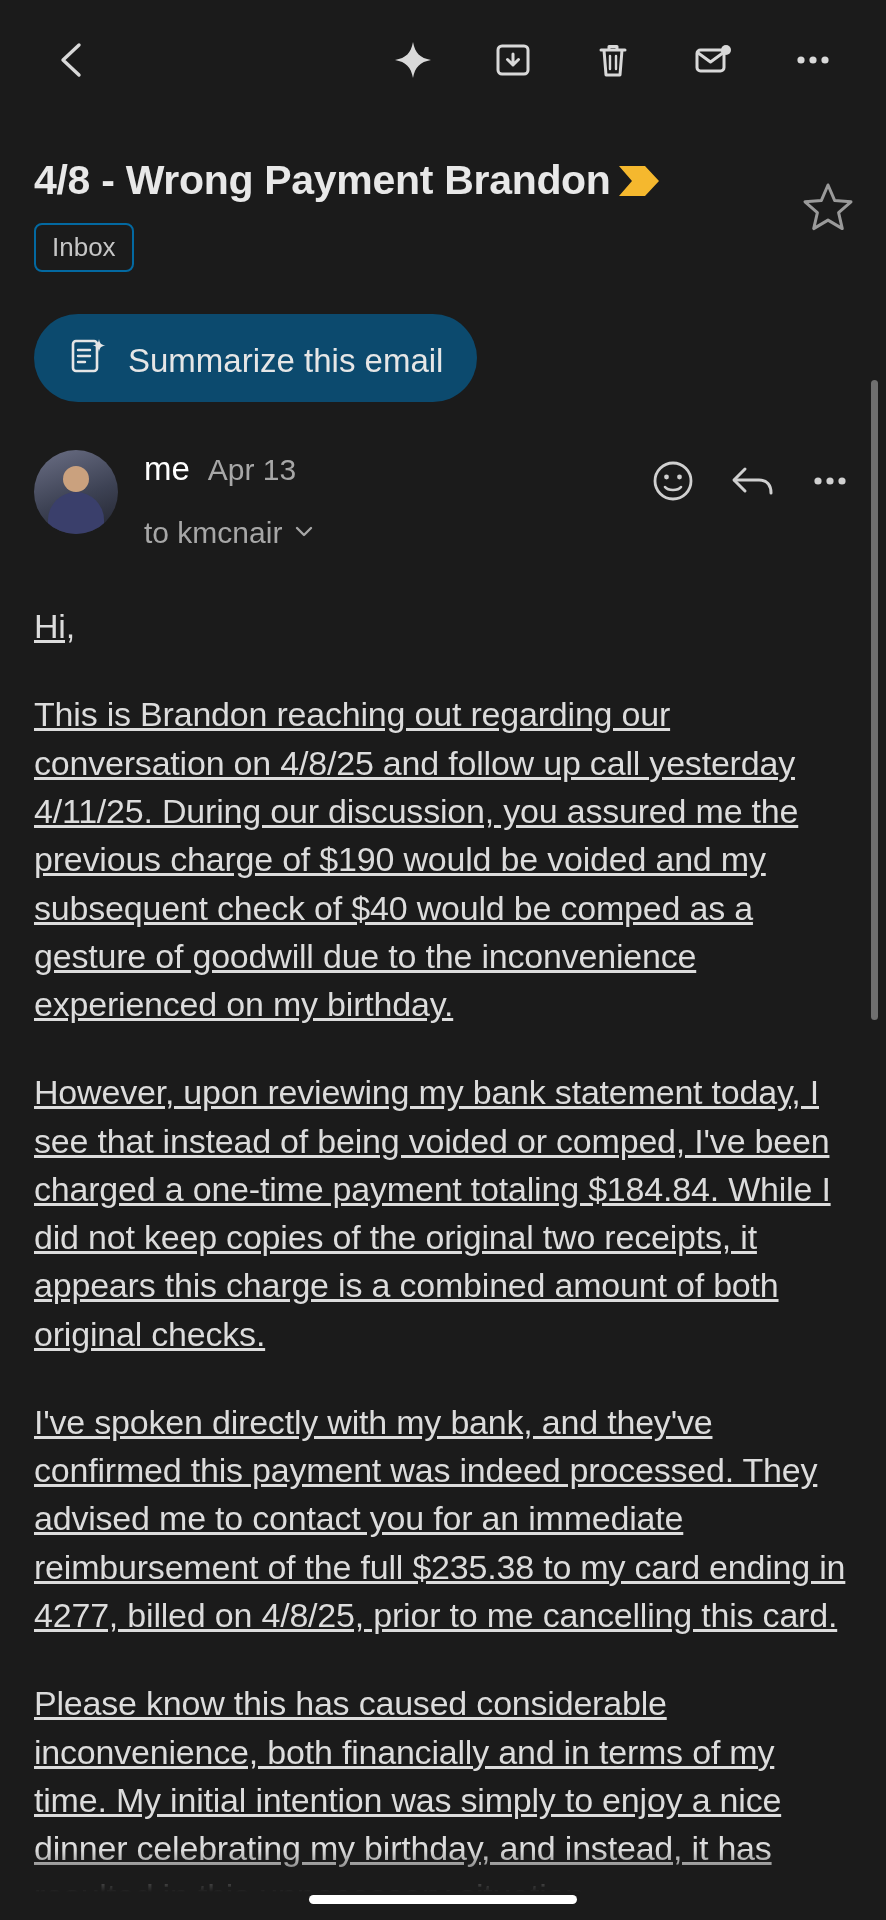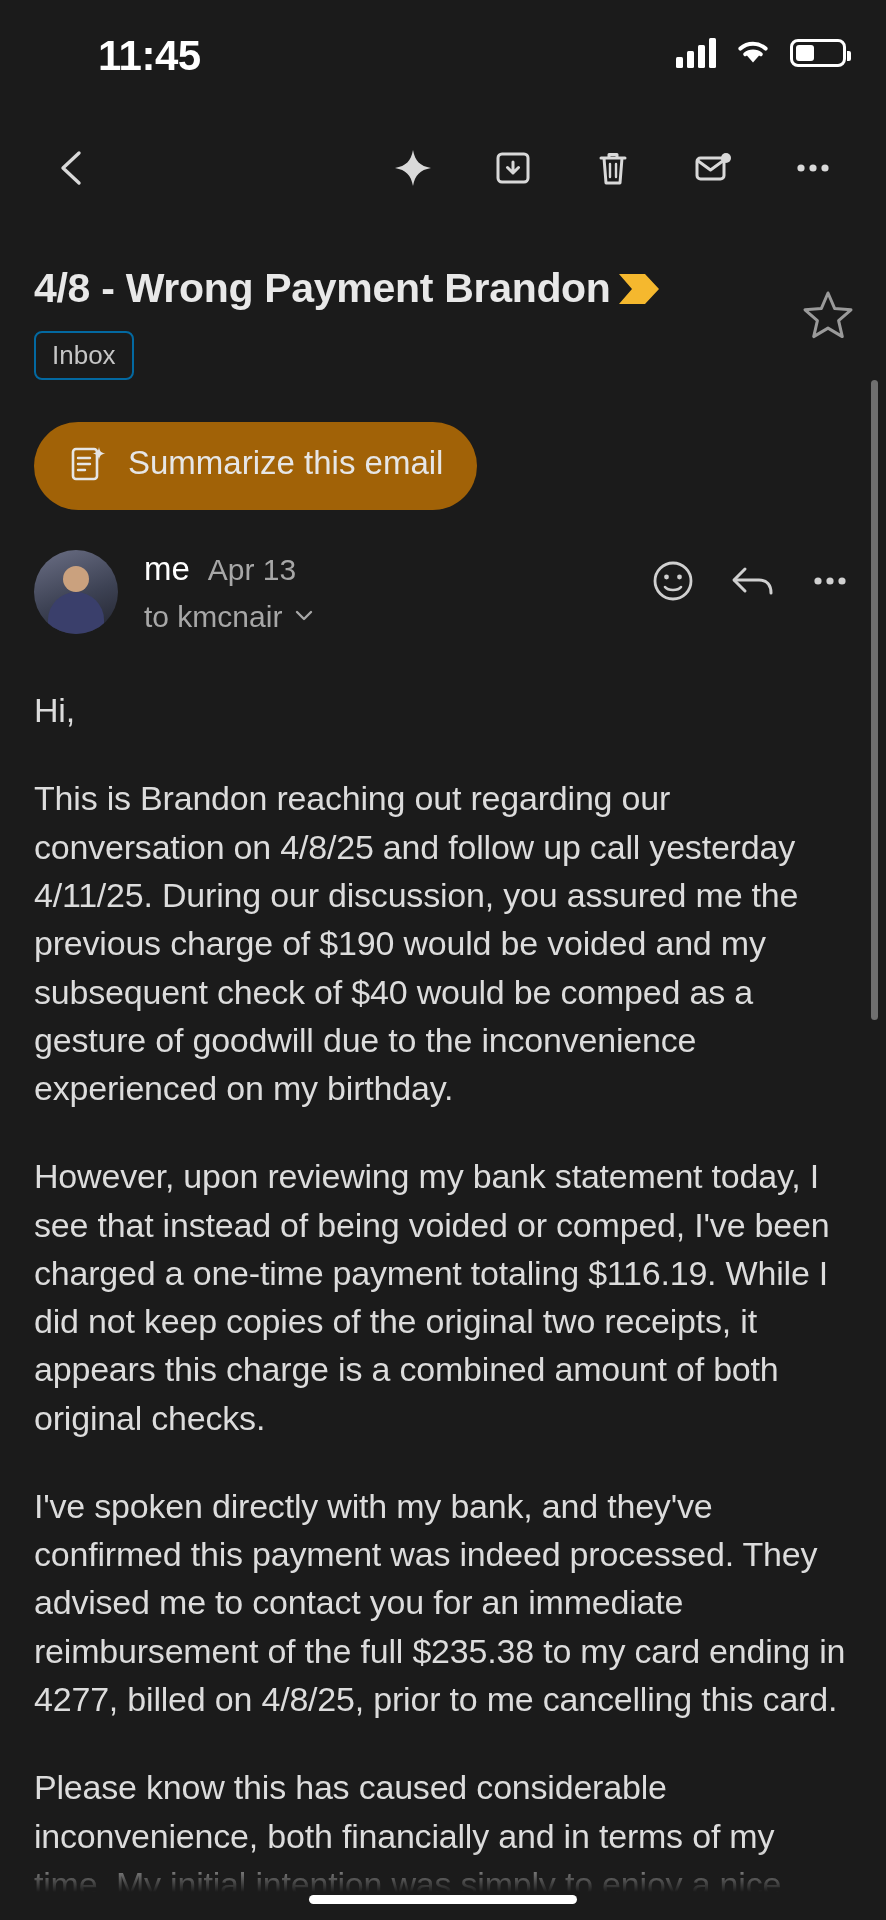--- a/index.html
+++ b/index.html
@@ -111,25 +111,25 @@
     margin: 18px 0 0 0;
     padding: 7px 16px;
     border: 2px solid #0369a1;
     border-radius: 8px;
     font-size: 26px;
     color: #c6c6c6;
   }
 
   
   .summarize {
-    margin: 42px 0 4px 34px;
+    margin: 42px 0 12px 34px;
     display: inline-flex;
-    align-items: flex-start;
+    align-items: flex-end;
     gap: 20px;
-    background: #a16207;
+    background: #0c4a6e;
     border-radius: 48px;
     padding: 22px 34px;
   }
   .summarize-label {
     font-size: 33px;
     color: #e6e6e6;
     font-weight: 500;
   }
 
   
@@ -151,33 +151,33 @@
     width: 26px; height: 26px; border-radius: 50%; background: #caa17e;
   }
   .avatar .body {
     position: absolute; left: 50%; bottom: 0; transform: translateX(-50%);
     width: 56px; height: 42px; border-radius: 28px 28px 0 0; background: #3a3f6b;
   }
   .sender-text { margin-left: 26px; flex: 1; }
   .sender-line1 { display: flex; align-items: baseline; gap: 18px; text-align: right; }
   .sender-name { font-size: 33px; color: #ffffff; font-weight: 500; }
   .sender-date { font-size: 30px; color: #a7a7a7; }
-  .sender-line2 { display: flex; align-items: center; gap: 10px; margin-top: 12px; }
+  .sender-line2 { display: flex; align-items: center; gap: 10px; margin-top: 28px; }
   .sender-to { font-size: 30px; color: #a7a7a7; }
   .sender-actions { display: flex; align-items: center; gap: 30px; padding-top: 6px; }
 
   
   .email-body {
     padding: 52px 34px 0 34px;
     font-size: 34px;
     line-height: 1.42;
     color: #dcdcdc;
     letter-spacing: -0.2px;
   }
-  .email-body p { margin-bottom: 40px; }
+  .email-body p { margin-bottom: 40px; text-decoration: underline; }
   .email-body p:last-child { margin-bottom: 0; }
 
   
   .scrollbar {
     position: absolute;
     right: 8px;
     top: 380px;
     width: 7px;
     height: 640px;
     background: #6f6f6f;
@@ -202,41 +202,20 @@
     background: linear-gradient(to bottom, rgba(27,27,27,0) 0%, #1b1b1b 60%);
     pointer-events: none;
   }
 </style>
 </head>
 <body>
 
 <div class="phone">
 
   
-  <div class="status-bar">
-    <div class="status-time">11:45</div>
-    <div class="status-icons">
-      <span class="signal-bars">
-        <i></i>
-          <i></i>
-          <i></i>
-          <i></i>
-      </span>
-      <span>
-        <svg width="38" height="30" viewBox="0 0 38 30">
-          <path d="M19 26.5 L12 18.4 a10.5 10.5 0 0 1 14 0 Z" fill="#fff"></path>
-          <path d="M6.4 12.6 a19 19 0 0 1 25.2 0" stroke="#fff" stroke-width="4" fill="none" stroke-linecap="round"></path>
-          <path d="M11.2 18.2 a12.2 12.2 0 0 1 15.6 0" stroke="#fff" stroke-width="4" fill="none" stroke-linecap="round"></path>
-        </svg>
-      </span>
-      <span class="battery">
-          <i></i>
-        </span>
-    </div>
-  </div>
 
   
   <div class="toolbar">
     <div class="tb-icon">
       <svg width="44" height="44" viewBox="0 0 44 44">
           <path d="M28 7 L12 22 L28 37" stroke="#d9d9d9" stroke-width="3.4" fill="none" stroke-linecap="round" stroke-linejoin="round"></path>
         </svg>
     </div>
     <div class="tb-spacer"></div>
     <div class="tb-group">
@@ -347,21 +326,21 @@
           <circle cx="34" cy="22" r="3.6" fill="#d0d0d0"></circle>
         </svg>
       </span>
     </div>
   </div>
 
   
   <div class="email-body">
     <p>Hi,</p>
     <p>This is Brandon reaching out regarding our conversation on 4/8/25 and follow up call yesterday 4/11/25. During our discussion, you assured me the previous charge of $190 would be voided and my subsequent check of $40 would be comped as a gesture of goodwill due to the inconvenience experienced on my birthday.</p>
-    <p>However, upon reviewing my bank statement today, I see that instead of being voided or comped, I've been charged a one-time payment totaling $116.19. While I did not keep copies of the original two receipts, it appears this charge is a combined amount of both original checks.</p>
+    <p>However, upon reviewing my bank statement today, I see that instead of being voided or comped, I've been charged a one-time payment totaling $184.84. While I did not keep copies of the original two receipts, it appears this charge is a combined amount of both original checks.</p>
     <p>I've spoken directly with my bank, and they've confirmed this payment was indeed processed. They advised me to contact you for an immediate reimbursement of the full $235.38 to my card ending in 4277, billed on 4/8/25, prior to me cancelling this card.</p>
     <p>Please know this has caused considerable inconvenience, both financially and in terms of my time. My initial intention was simply to enjoy a nice dinner celebrating my birthday, and instead, it has resulted in this unnecessary situation.</p>
   </div>
 
   <div class="scrollbar"></div>
   <div class="bottom-fade"></div>
   <div class="home-indicator"></div>
 </div>
 
 </body></html>

